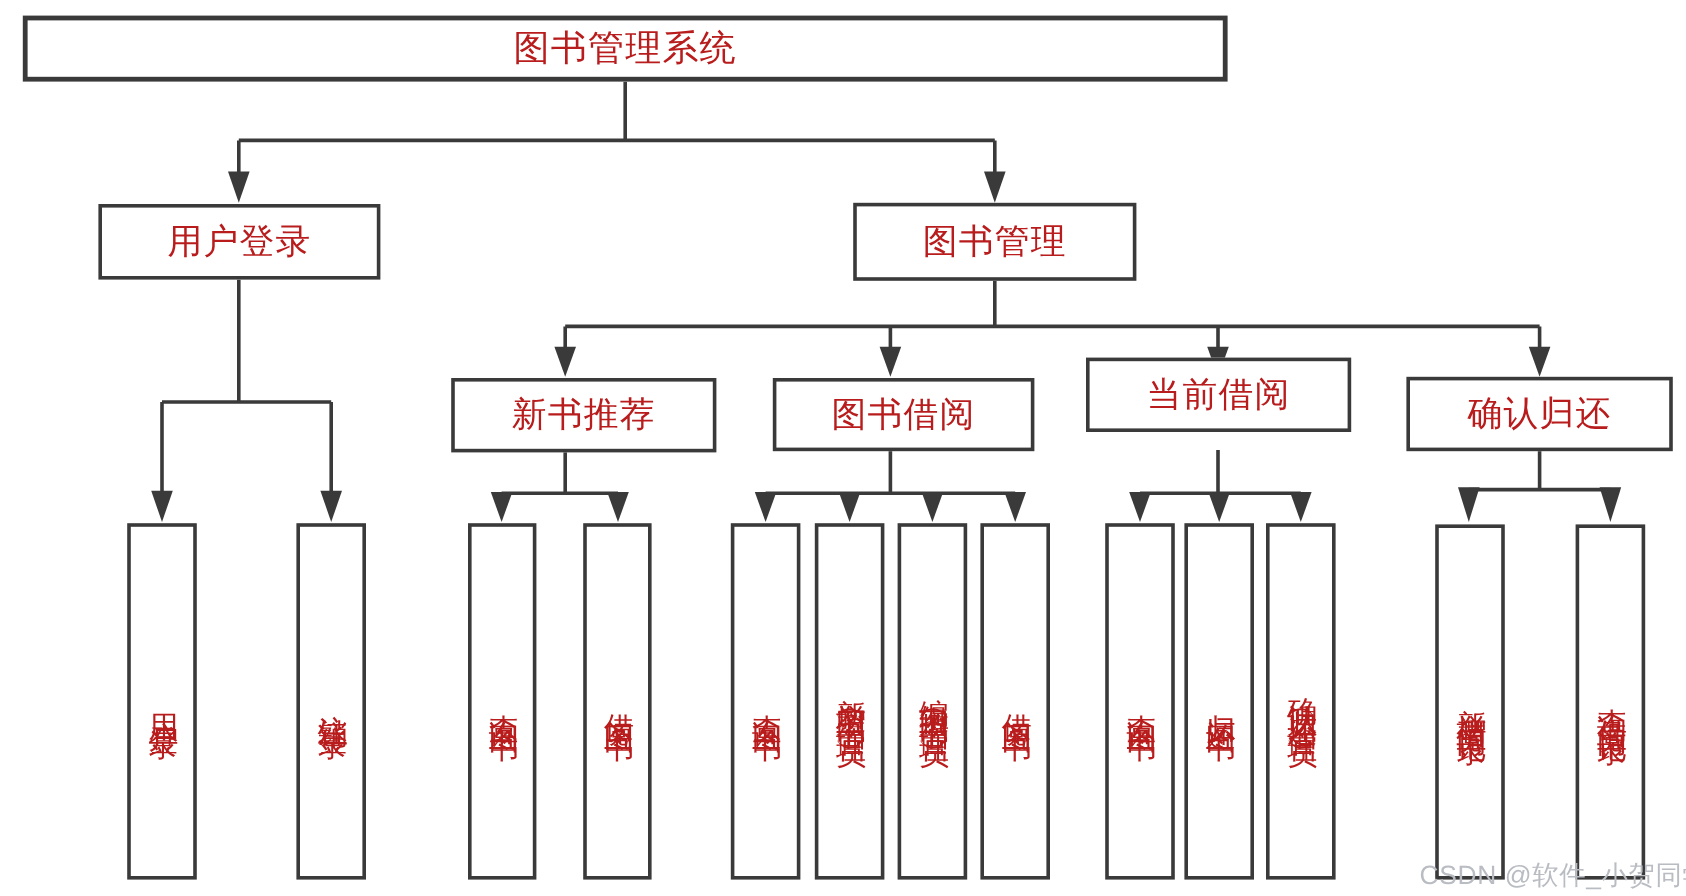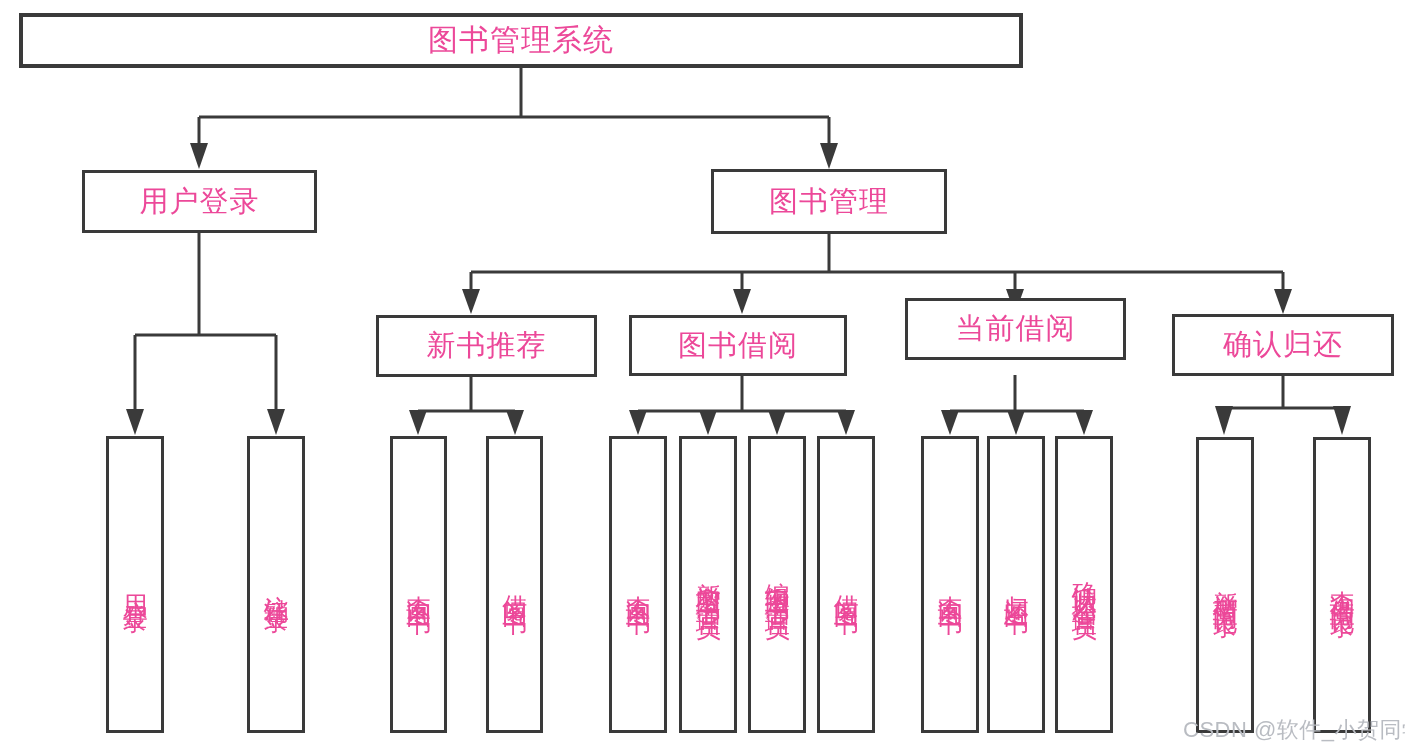--- a/index.html
+++ b/index.html
@@ -23,21 +23,21 @@
   }
   svg.connectors polygon {
     fill: #3a3a3a;
     stroke: none;
   }
   .node {
     position: absolute;
     box-sizing: border-box;
     border: 3px solid #3a3a3a;
     background: #ffffff;
-    color: #ec4899;
+    color: #b91c1c;
     display: flex;
     align-items: center;
     justify-content: center;
     text-align: center;
   }
   .h-node { font-size: 29px; letter-spacing: 1px; }
   .root-node { border-width: 4px; font-size: 30px; }
   .v-node {
     writing-mode: vertical-rl;
     text-orientation: mixed;
@@ -109,21 +109,21 @@
       <polygon points="1333,406 1351,406 1342,435"></polygon>
     </g>
   </svg>
 
   <div class="node h-node root-node" style="left:19px; top:13px; width:1004px; height:55px;">图书管理系统</div>
 
   <div class="node h-node" style="left:82px; top:170px; width:235px; height:63px;">用户登录</div>
   <div class="node h-node" style="left:711px; top:169px; width:236px; height:65px;">图书管理</div>
 
   <div class="node h-node" style="left:376px; top:315px; width:221px; height:62px;">新书推荐</div>
-  <div class="node h-node" style="left:629px; top:315px; width:218px; height:61px;">图书借阅</div>
+  <div class="node h-node" style="left:644px; top:315px; width:218px; height:61px;">图书借阅</div>
   <div class="node h-node" style="left:905px; top:298px; width:221px; height:62px;">当前借阅</div>
   <div class="node h-node" style="left:1172px; top:314px; width:222px; height:62px;">确认归还</div>
 
   <div class="node v-node" style="left:106px; top:436px; width:58px; height:297px;">用户登录</div>
   <div class="node v-node" style="left:247px; top:436px; width:58px; height:297px;">注销登录</div>
 
   <div class="node v-node" style="left:390px; top:436px; width:57px; height:297px;">查询图书</div>
   <div class="node v-node" style="left:486px; top:436px; width:57px; height:297px;">借阅图书</div>
 
   <div class="node v-node" style="left:609px; top:436px; width:58px; height:297px;">查询图书</div>

